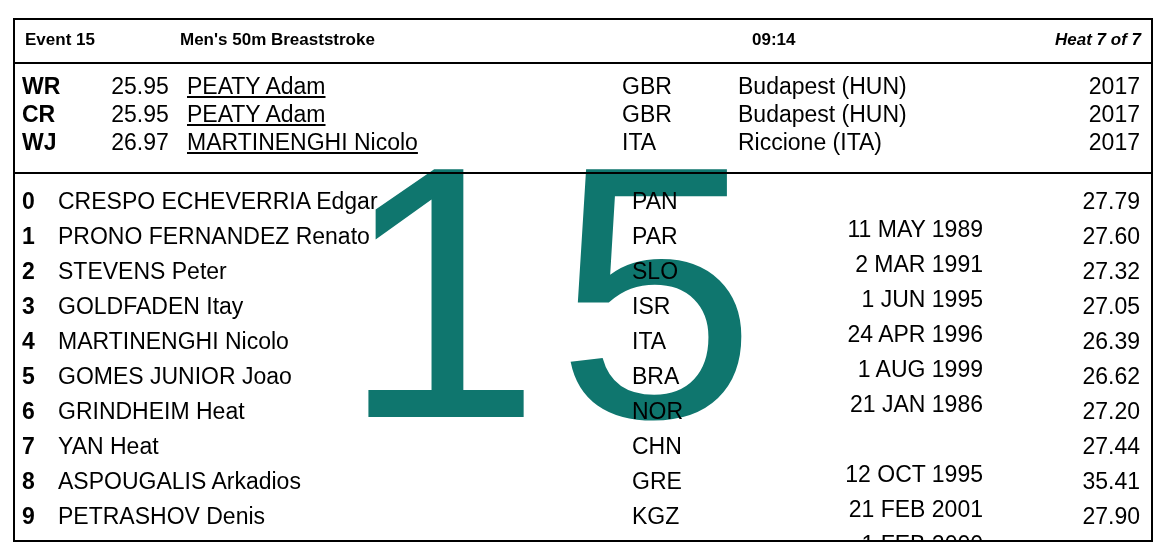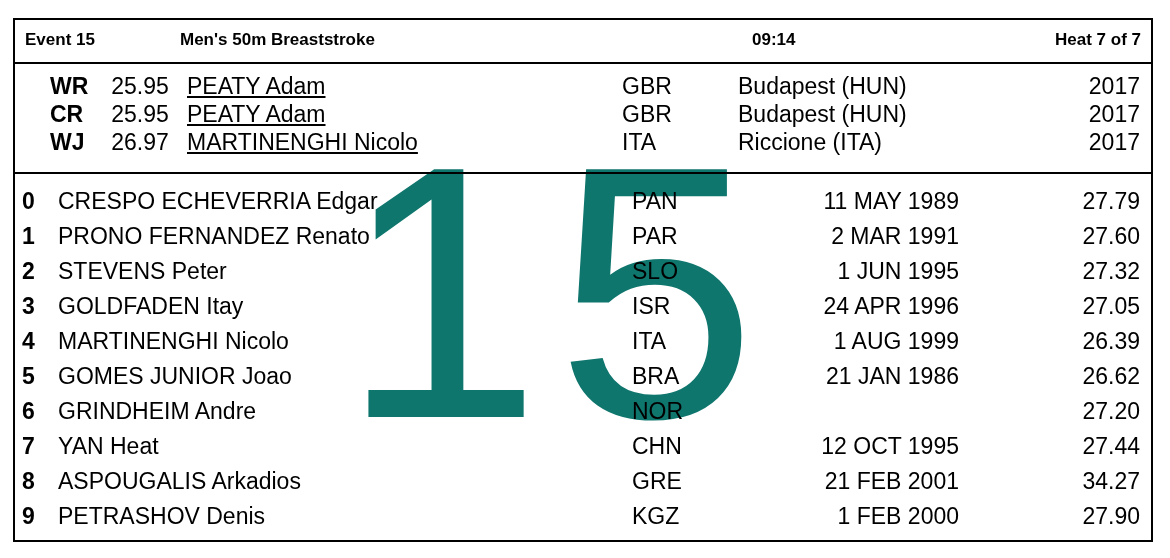--- a/index.html
+++ b/index.html
@@ -26,33 +26,33 @@
   }
   .lanes{position:relative;padding-top:10px;z-index:2;}
   .rrow{position:relative;height:28px;line-height:28px;font-size:23px;}
   .lrow{position:relative;height:35px;line-height:35px;font-size:23px;}
   .c{position:absolute;white-space:nowrap;top:0;}
   .b{font-weight:bold;}
   
   .h-event{left:10px;}
   .h-name{left:165px;}
   .h-time{left:737px;}
-  .h-heat{right:10px;}
+  .h-heat{right:10px;font-style:italic;}
   
-  .r-label{left:7px;margin-left:28px;}
+  .r-label{left:7px;}
   .r-time{left:90px;width:70px;text-align:center;}
   .r-name{left:172px;text-decoration:underline;}
   .r-noc{left:607px;}
   .r-loc{left:723px;}
   .r-year{right:11px;}
   
   .l-lane{left:7px;}
   .l-name{left:43px;}
   .l-noc{left:617px;}
-  .l-date{right:192px;}
+  .l-date{right:168px;margin-top:28px;}
   .l-time{right:11px;}
 </style>
 </head>
 <body>
 
 <div class="sheet">
   <div class="frame">
 
     <div class="watermark">15</div>
 
@@ -128,37 +128,37 @@
       </div>
       <div class="lrow">
         <span class="c l-lane b">5</span>
         <span class="c l-name">GOMES JUNIOR Joao</span>
         <span class="c l-noc">BRA</span>
         <span class="c l-date">21 JAN 1986</span>
         <span class="c l-time">26.62</span>
       </div>
       <div class="lrow">
         <span class="c l-lane b">6</span>
-        <span class="c l-name">GRINDHEIM Andre</span>
+        <span class="c l-name">GRINDHEIM Heat</span>
         <span class="c l-noc">NOR</span>
         <span class="c l-time">27.20</span>
       </div>
       <div class="lrow">
         <span class="c l-lane b">7</span>
         <span class="c l-name">YAN Heat</span>
         <span class="c l-noc">CHN</span>
         <span class="c l-date">12 OCT 1995</span>
         <span class="c l-time">27.44</span>
       </div>
       <div class="lrow">
         <span class="c l-lane b">8</span>
         <span class="c l-name">ASPOUGALIS Arkadios</span>
         <span class="c l-noc">GRE</span>
         <span class="c l-date">21 FEB 2001</span>
-        <span class="c l-time">34.27</span>
+        <span class="c l-time">35.41</span>
       </div>
       <div class="lrow">
         <span class="c l-lane b">9</span>
         <span class="c l-name">PETRASHOV Denis</span>
         <span class="c l-noc">KGZ</span>
         <span class="c l-date">1 FEB 2000</span>
         <span class="c l-time">27.90</span>
       </div>
     </div>
 

